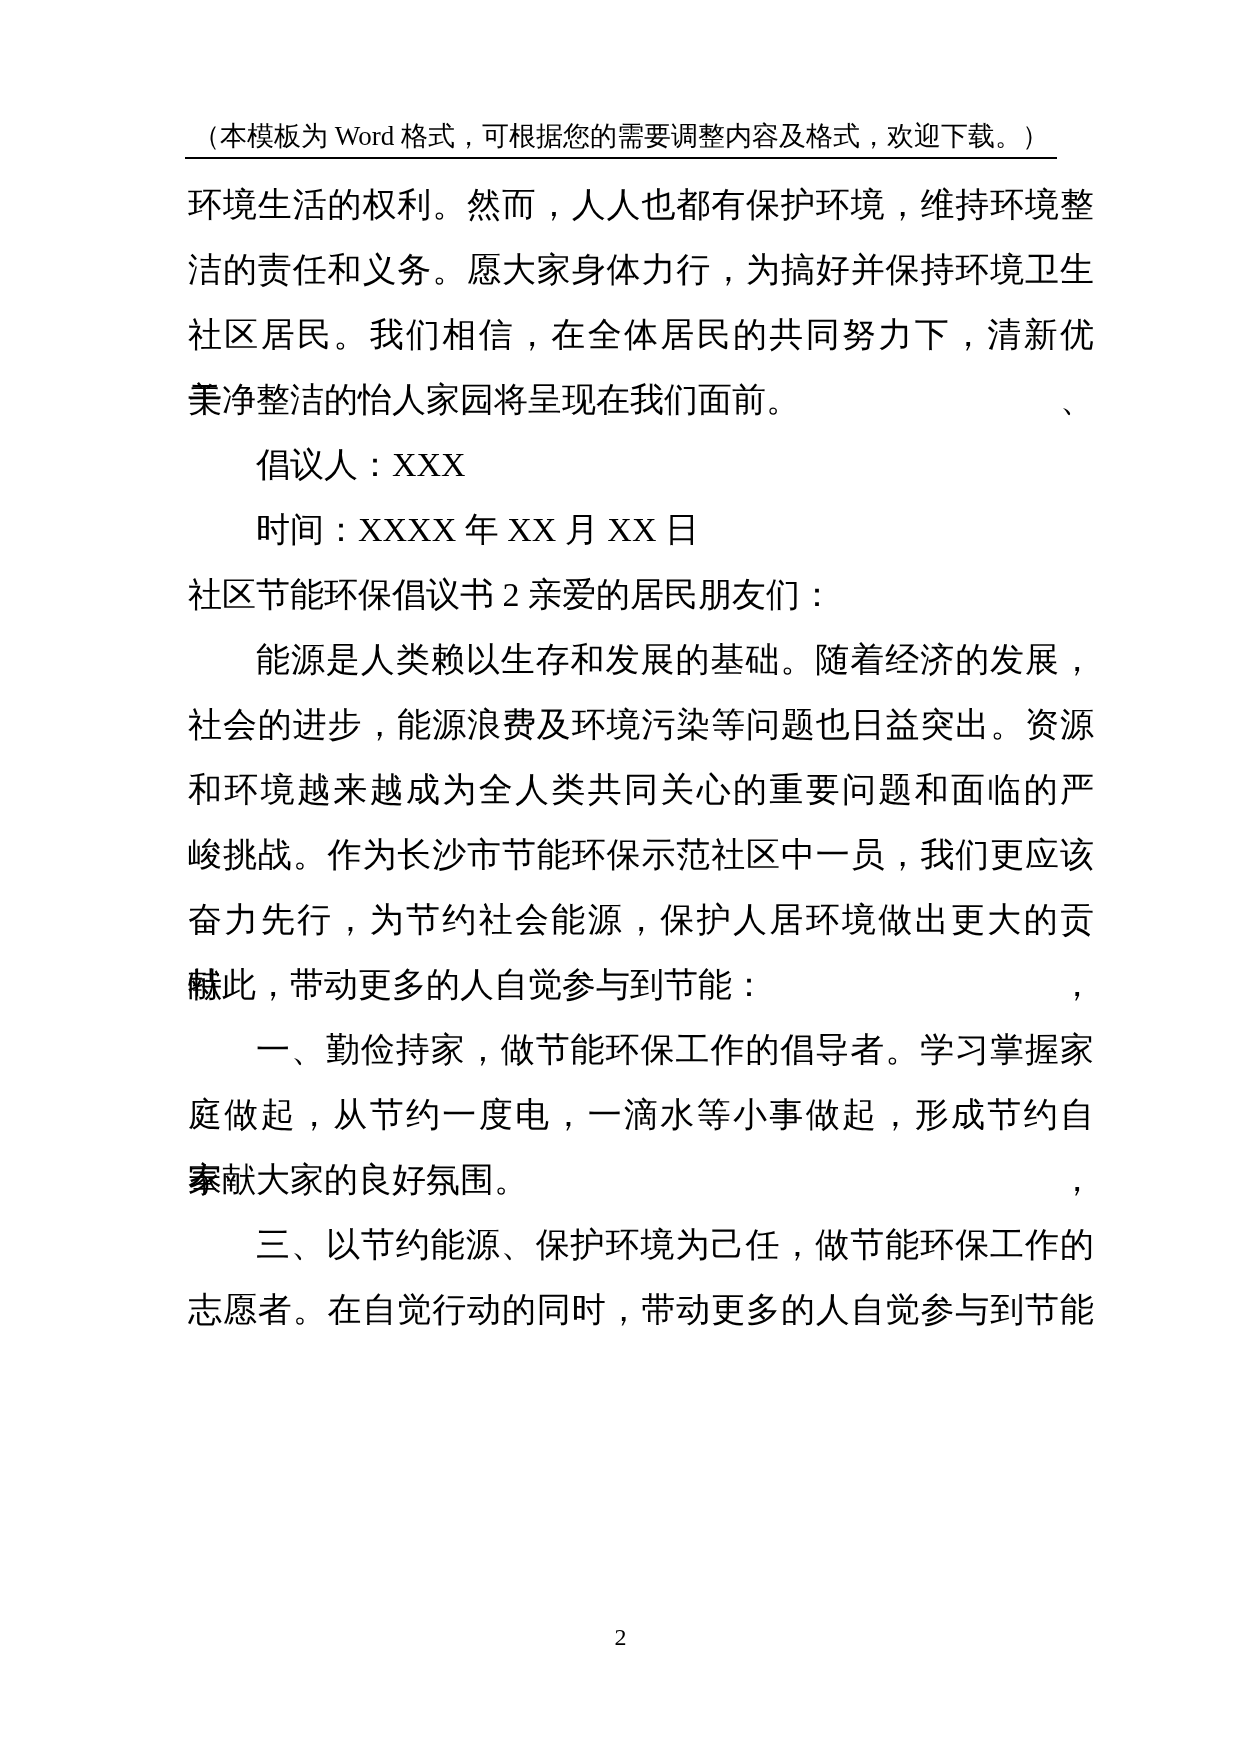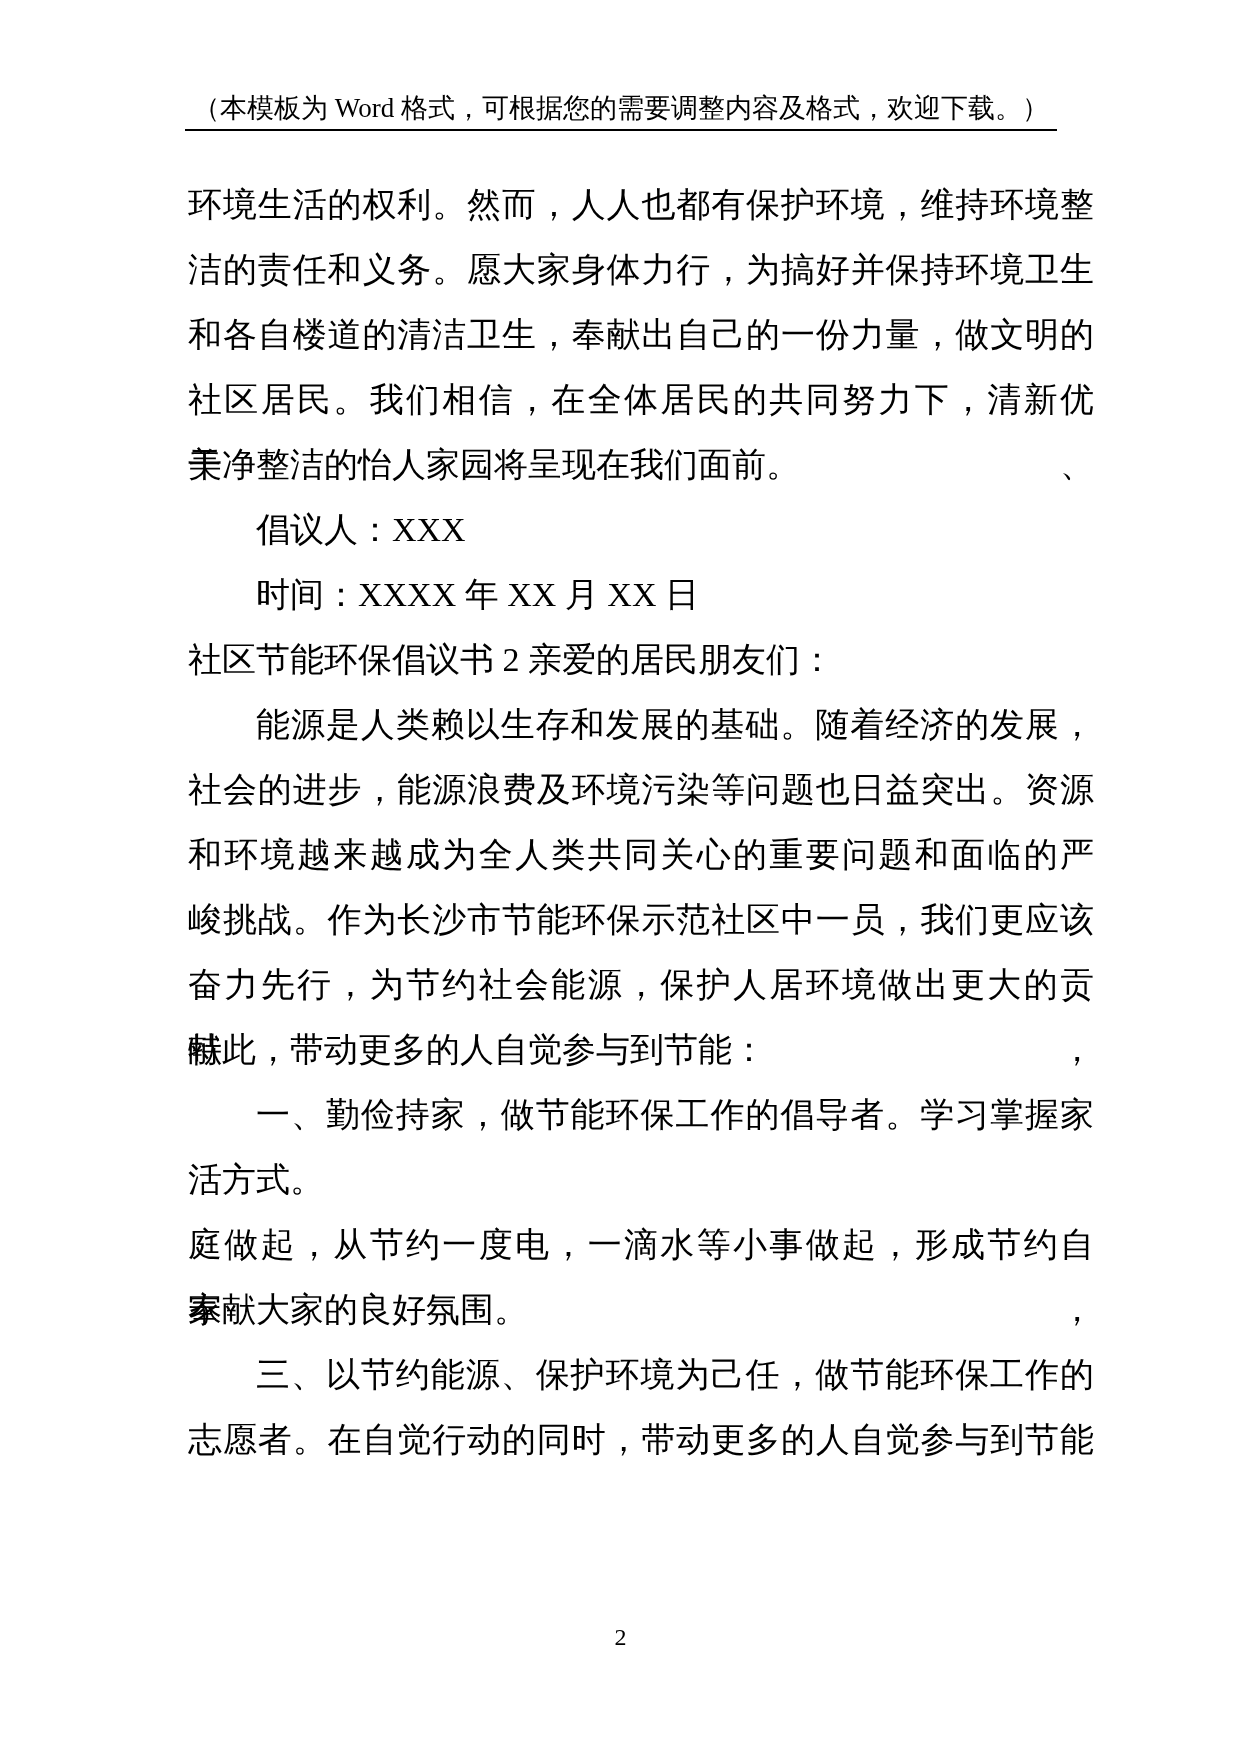--- a/index.html
+++ b/index.html
@@ -14,21 +14,21 @@
     background: #ffffff;
     color: #000000;
     font-family: "Liberation Serif", "DejaVu Serif", serif;
     overflow: hidden;
   }
   .doc-header {
     position: absolute;
     top: 0;
     left: 185px;
     width: 872px;
-    padding-top: 92px;
+    padding-top: 120px;
     padding-bottom: 5px;
     border-bottom: 2px solid #000000;
     text-align: center;
     font-size: 27px;
     line-height: 32px;
     white-space: nowrap;
   }
   .doc-body {
     position: absolute;
     top: 172px;
@@ -64,34 +64,32 @@
 <body>
 
 <div class="page">
 
   <div class="doc-header">（本模板为 Word 格式，可根据您的需要调整内容及格式，欢迎下载。）</div>
 
   <div class="doc-body">
 
   <div class="line justify">环境生活的权利。然而，人人也都有保护环境，维持环境整</div>
       <div class="line justify">洁的责任和义务。愿大家身体力行，为搞好并保持环境卫生</div>
-      <div class="line justify">和各自楼道的清洁卫生，奉献出自己的一份力量，做文明的</div>
       <div class="line justify">社区居民。我们相信，在全体居民的共同努力下，清新优美、</div>
       <div class="line">干净整洁的怡人家园将呈现在我们面前。</div>
       <div class="line indent">倡议人：XXX</div>
       <div class="line indent">时间：XXXX 年 XX 月 XX 日</div>
       <div class="line">社区节能环保倡议书 2 亲爱的居民朋友们：</div>
       <div class="line indent justify">能源是人类赖以生存和发展的基础。随着经济的发展，</div>
       <div class="line justify">社会的进步，能源浪费及环境污染等问题也日益突出。资源</div>
       <div class="line justify">和环境越来越成为全人类共同关心的重要问题和面临的严</div>
       <div class="line justify">峻挑战。作为长沙市节能环保示范社区中一员，我们更应该</div>
       <div class="line justify">奋力先行，为节约社会能源，保护人居环境做出更大的贡献，</div>
       <div class="line">特此，带动更多的人自觉参与到节能：</div>
       <div class="line indent justify">一、勤俭持家，做节能环保工作的倡导者。学习掌握家</div>
-      <div class="line">活方式。</div>
       <div class="line justify">庭做起，从节约一度电，一滴水等小事做起，形成节约自家，</div>
       <div class="line">奉献大家的良好氛围。</div>
       <div class="line indent justify">三、以节约能源、保护环境为己任，做节能环保工作的</div>
       <div class="line justify">志愿者。在自觉行动的同时，带动更多的人自觉参与到节能</div>
     </div>
 
   <div class="page-number">2</div>
 
 </div>
 

